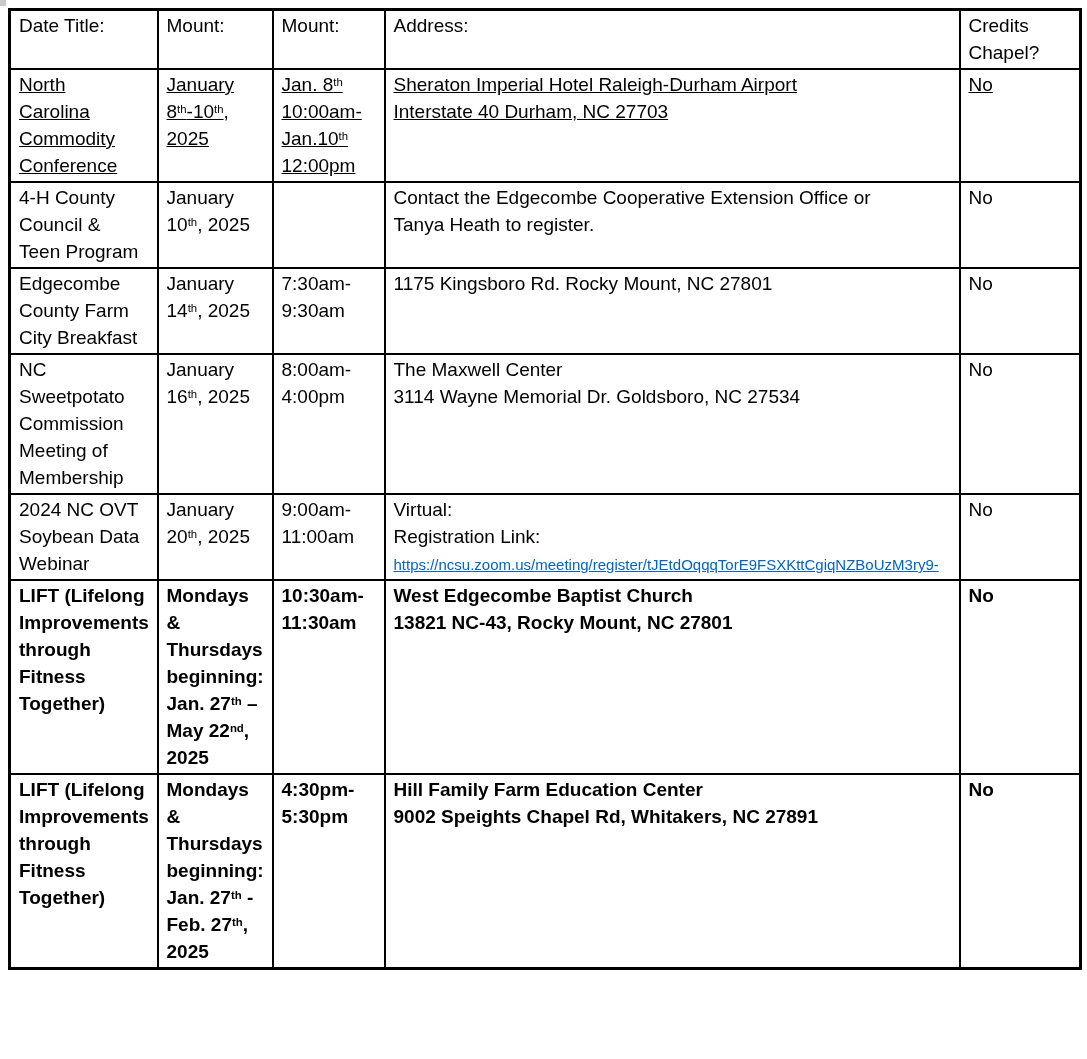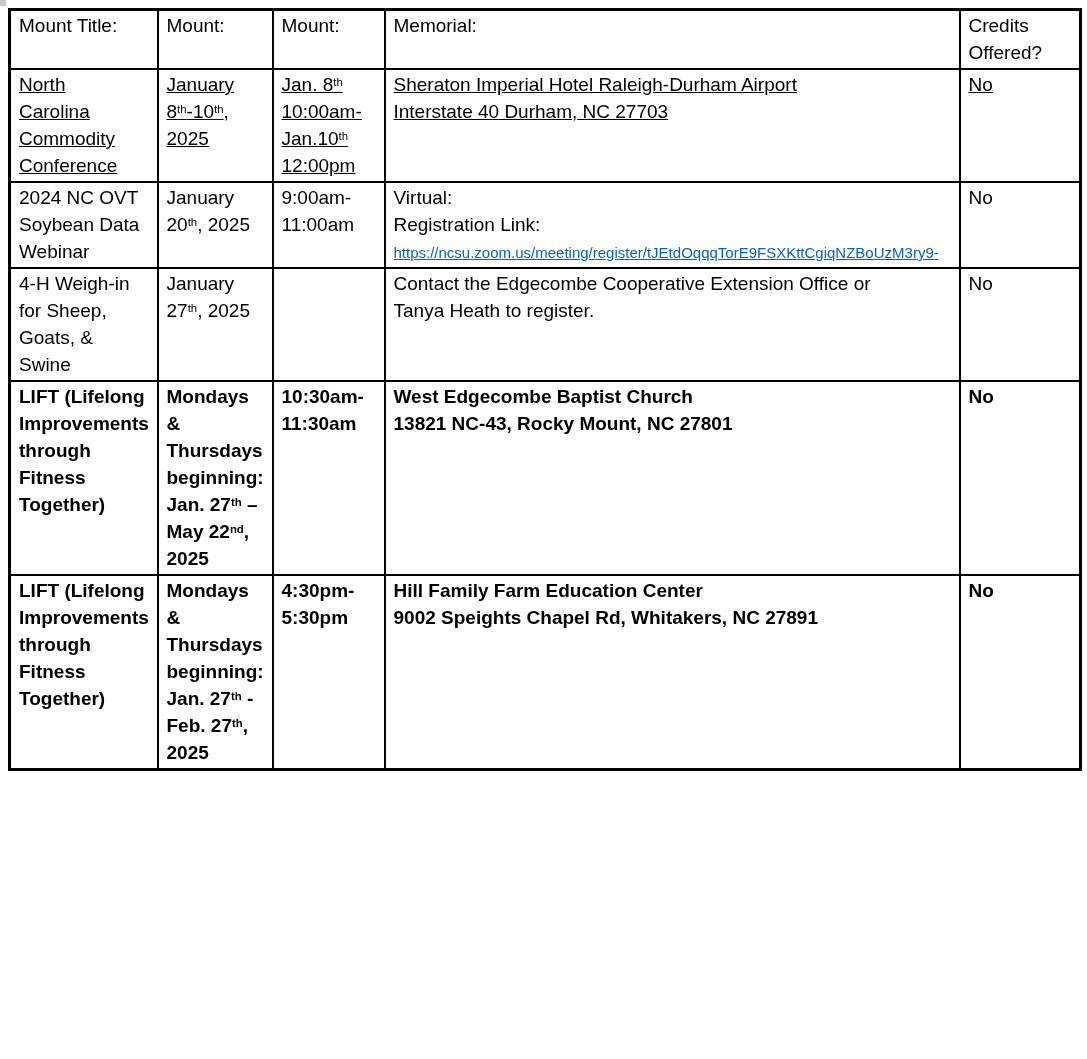--- a/index.html
+++ b/index.html
@@ -62,47 +62,61 @@
 <table class="events">
   <colgroup>
     <col style="width:148px">
     <col style="width:115px">
     <col style="width:112px">
     <col style="width:575px">
     <col style="width:121px">
   </colgroup>
   <thead>
     <tr class="h52">
-      <th>Mount Title:</th>
+      <th>Date Title:</th>
       <th>Mount:</th>
       <th>Mount:</th>
-      <th>Memorial:</th>
-      <th>Credits Offered?</th>
+      <th>Address:</th>
+      <th>Credits Chapel?</th>
     </tr>
   </thead>
   <tbody>
     <tr class="h110">
       <td>North<br>Carolina<br>Commodity<br>Conference</td>
       <td>January<br>8<sup>th</sup>-10<sup>th</sup>,<br>2025</td>
       <td>Jan. 8<sup>th</sup><br>10:00am-<br>Jan.10<sup>th</sup><br>12:00pm</td>
       <td>Sheraton Imperial Hotel Raleigh-Durham Airport<br>Interstate 40 Durham, NC 27703</td>
       <td>No</td>
     </tr>
     <tr class="h82">
+      <td>4-H County<br>Council &amp;<br>Teen Program</td>
+      <td>January<br>10<sup>th</sup>, 2025</td>
+      <td></td>
+      <td>Contact the Edgecombe Cooperative Extension Office or<br>Tanya Heath to register.</td>
+      <td>No</td>
+    </tr>
+    <tr class="h82">
+      <td>Edgecombe<br>County Farm<br>City Breakfast</td>
+      <td>January<br>14<sup>th</sup>, 2025</td>
+      <td>7:30am-<br>9:30am</td>
+      <td>1175 Kingsboro Rd. Rocky Mount, NC 27801</td>
+      <td>No</td>
+    </tr>
+    <tr class="h137">
+      <td>NC<br>Sweetpotato<br>Commission<br>Meeting of<br>Membership</td>
+      <td>January<br>16<sup>th</sup>, 2025</td>
+      <td>8:00am-<br>4:00pm</td>
+      <td>The Maxwell Center<br>3114 Wayne Memorial Dr. Goldsboro, NC 27534</td>
+      <td>No</td>
+    </tr>
+    <tr class="h82">
       <td>2024 NC OVT<br>Soybean Data<br>Webinar</td>
       <td>January<br>20<sup>th</sup>, 2025</td>
       <td>9:00am-<br>11:00am</td>
       <td>Virtual:<br>Registration Link:<br><a class="reg-link" href="#">https://ncsu.zoom.us/meeting/register/tJEtdOqqqTorE9FSXKttCgiqNZBoUzM3ry9-</a></td>
-      <td>No</td>
-    </tr>
-    <tr class="h109">
-      <td>4-H Weigh-in<br>for Sheep,<br>Goats, &amp;<br>Swine</td>
-      <td>January<br>27<sup>th</sup>, 2025</td>
-      <td></td>
-      <td>Contact the Edgecombe Cooperative Extension Office or<br>Tanya Heath to register.</td>
       <td>No</td>
     </tr>
     <tr class="h192">
       <td>LIFT (Lifelong<br>Improvements<br>through<br>Fitness<br>Together)</td>
       <td>Mondays<br>&amp;<br>Thursdays<br>beginning:<br>Jan. 27<sup>th</sup> –<br>May 22<sup>nd</sup>,<br>2025</td>
       <td>10:30am-<br>11:30am</td>
       <td>West Edgecombe Baptist Church<br>13821 NC-43, Rocky Mount, NC 27801</td>
       <td>No</td>
     </tr>
     <tr class="h192">

